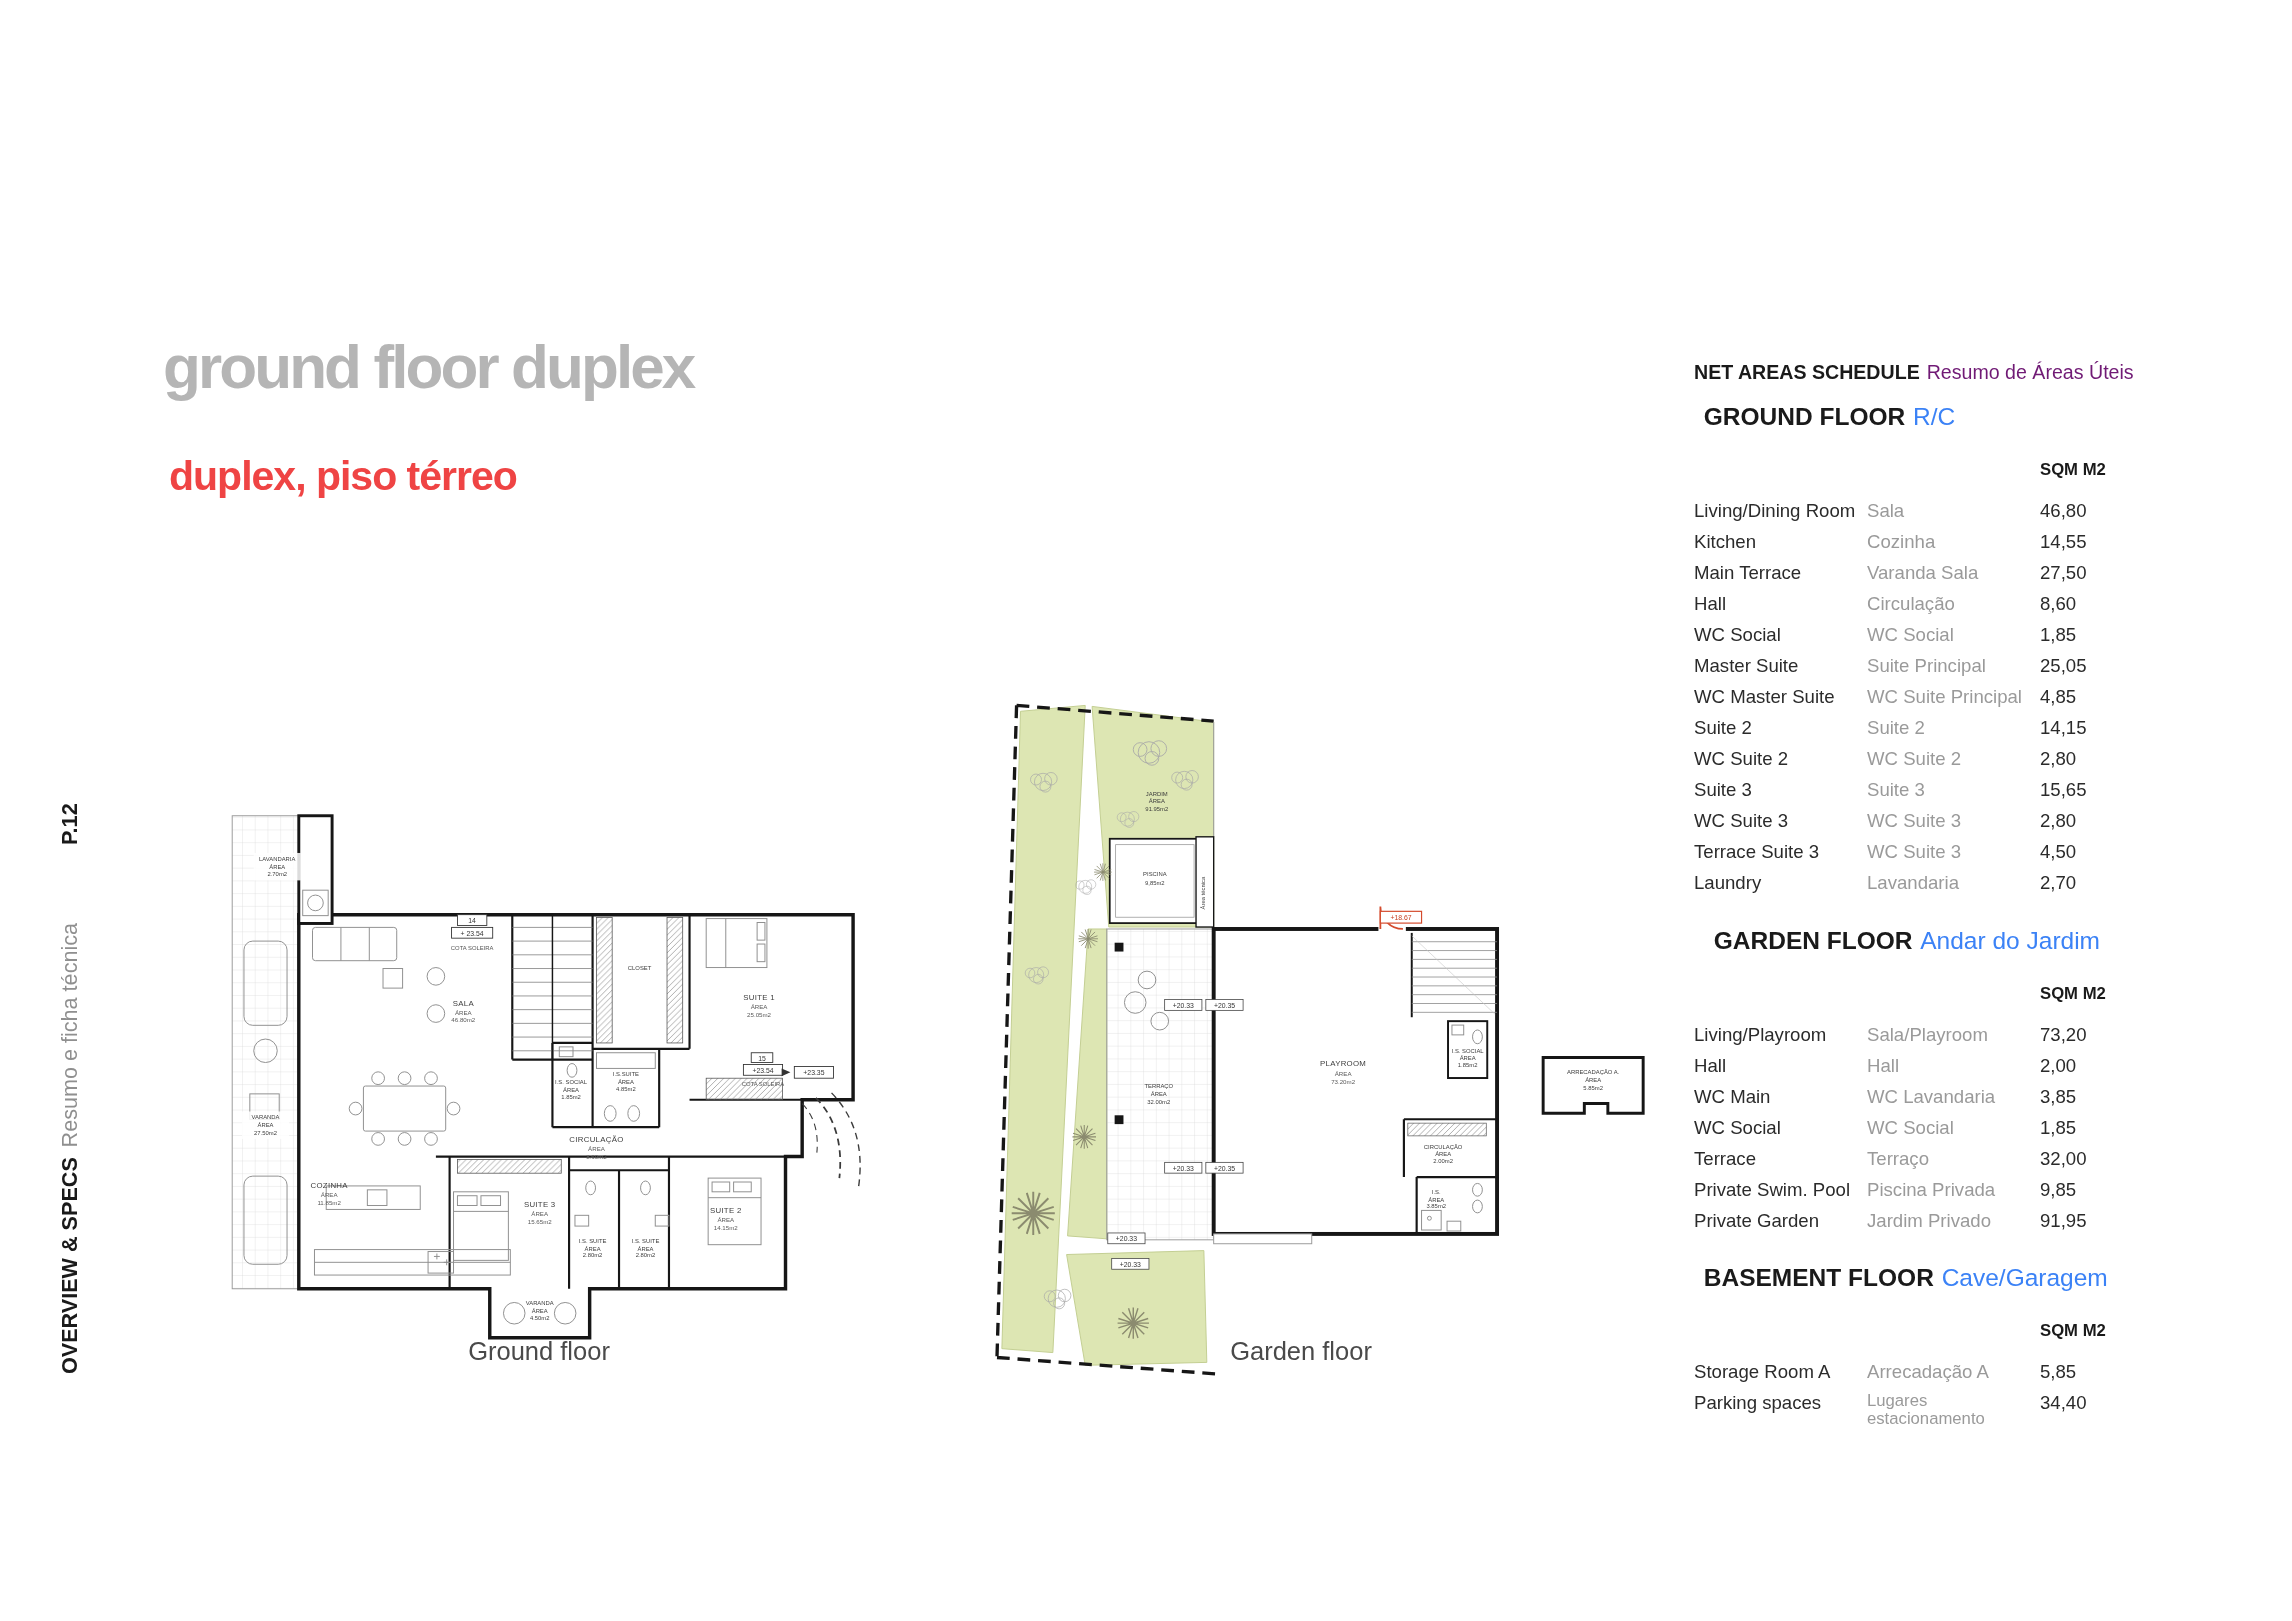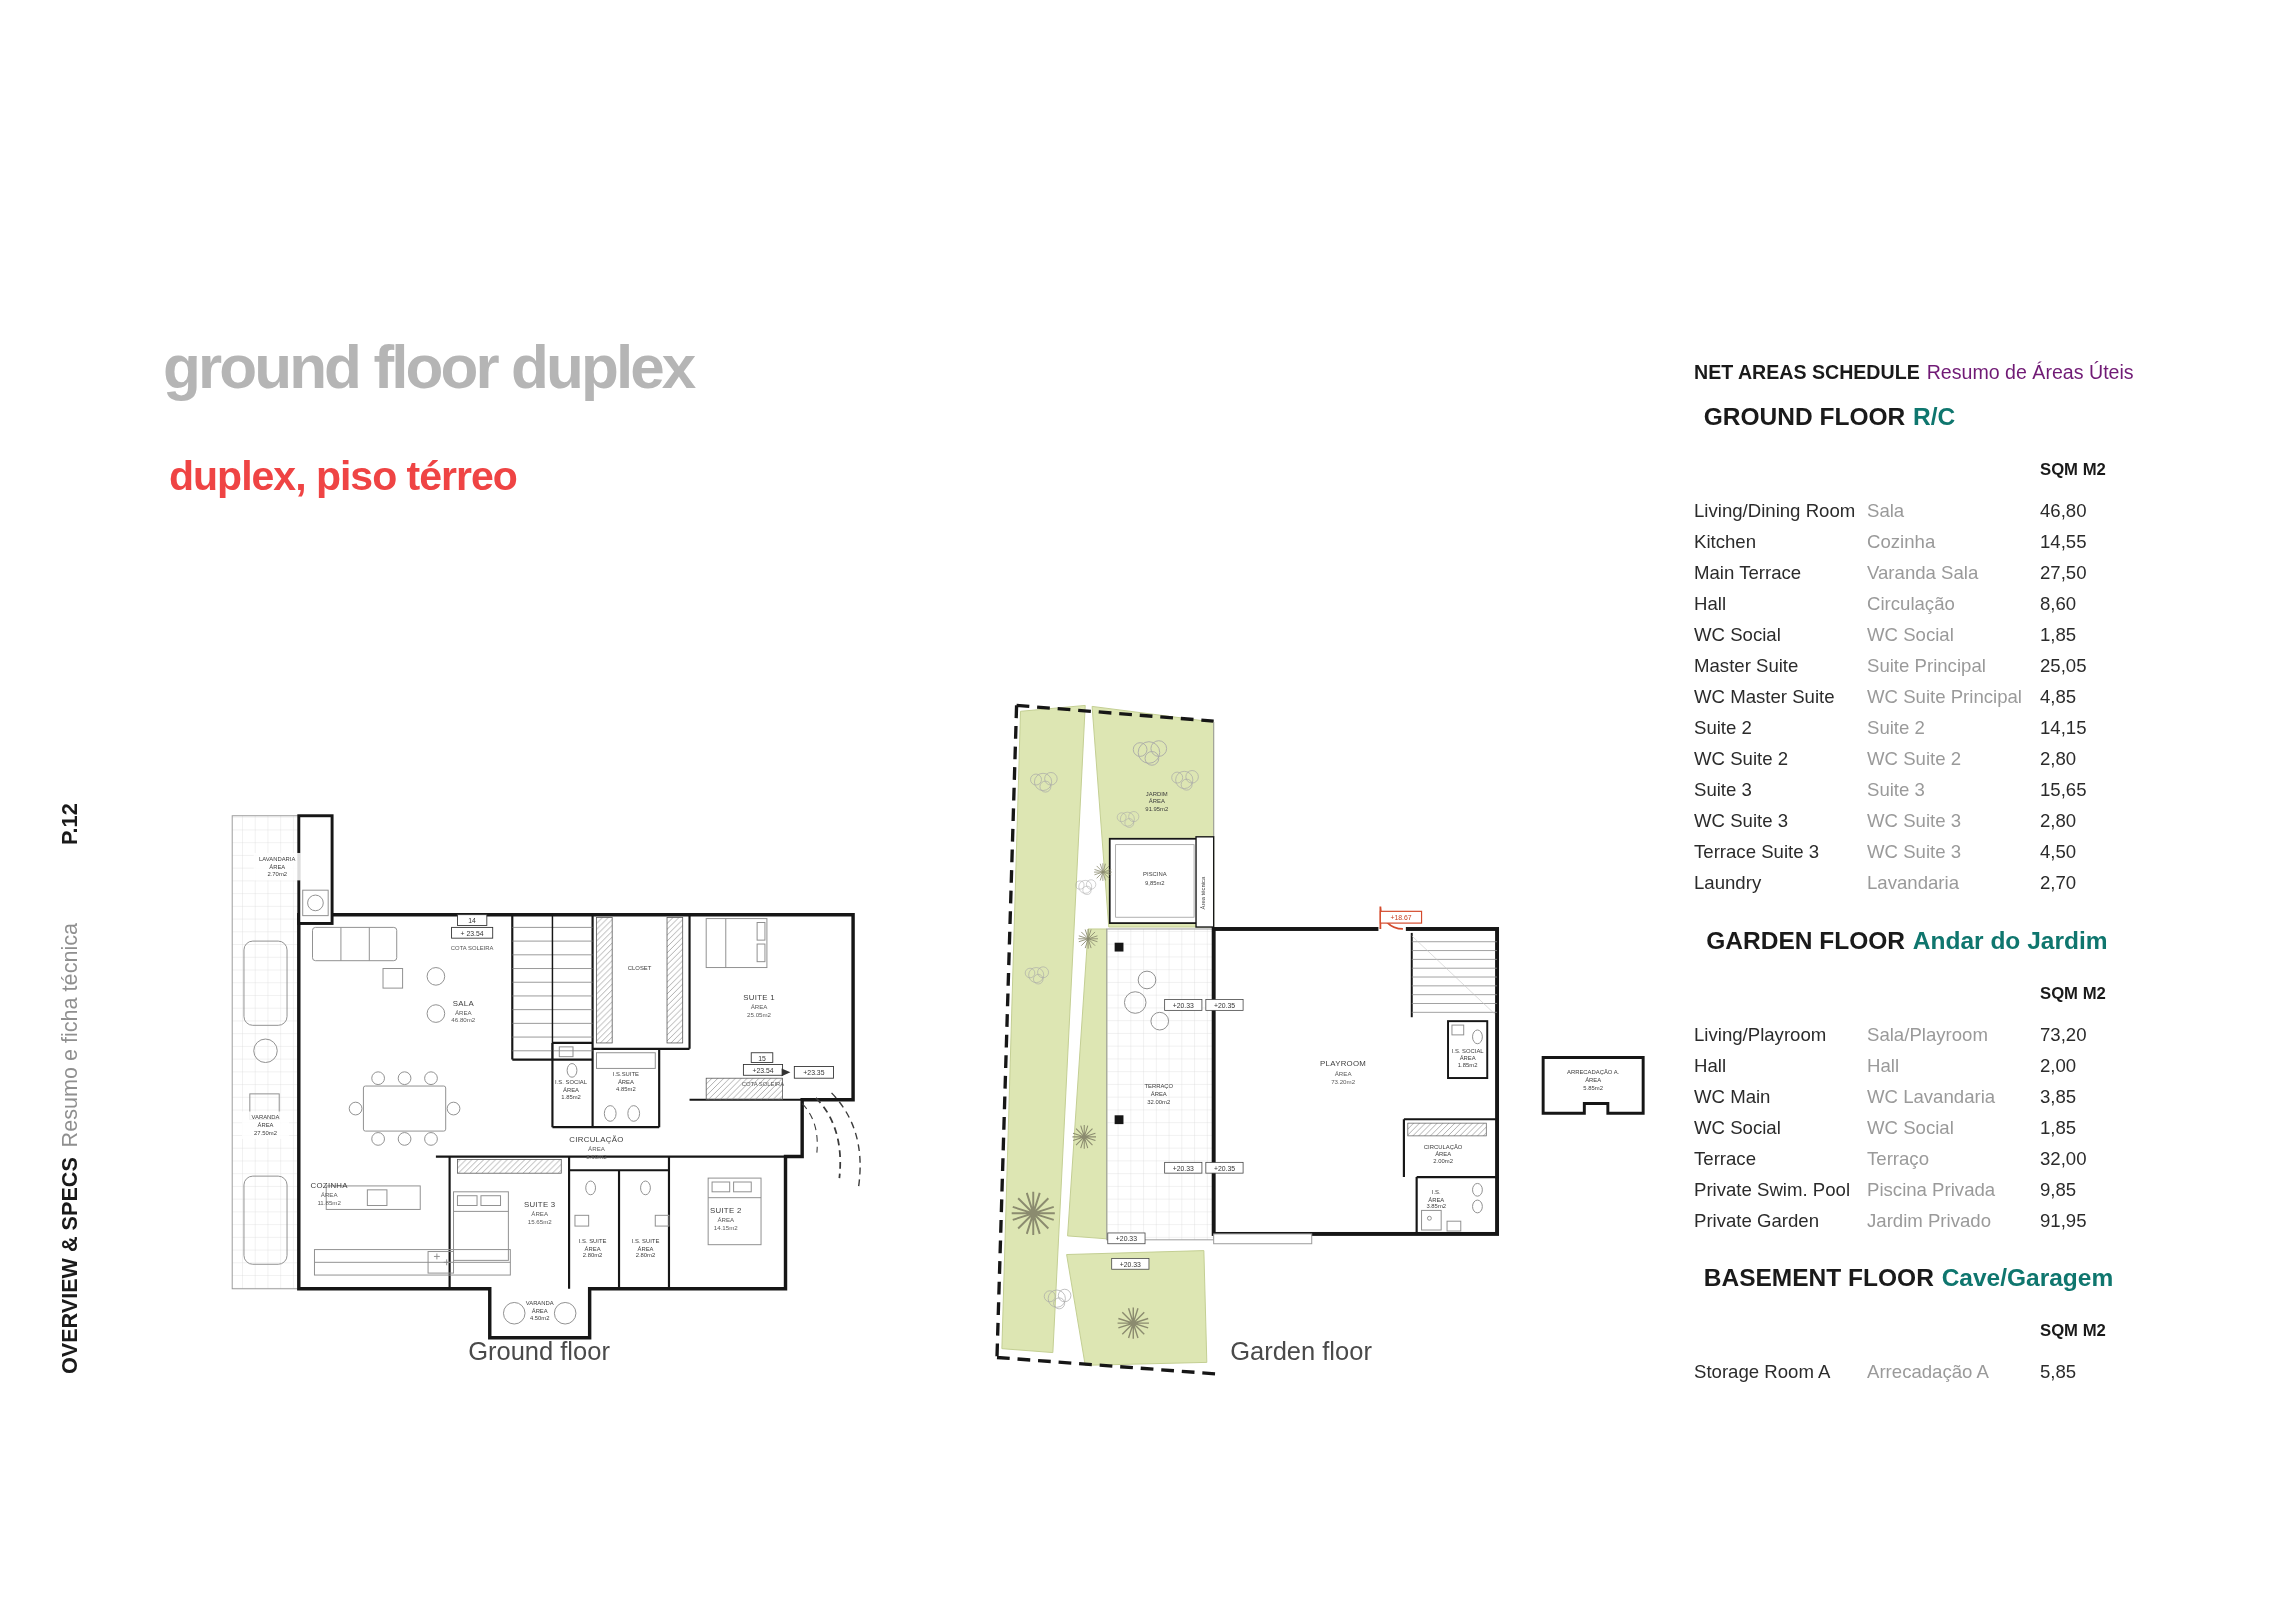--- a/index.html
+++ b/index.html
@@ -25,21 +25,21 @@
   .cap-ground{left:446px;top:1337px;}
   .cap-garden{left:1208px;top:1337px;}
 
   
   .schedule{left:1694px;top:361px;width:416px;}
   .sched-head{font-size:19.6px;white-space:nowrap;}
   .sched-head .t-en{font-weight:bold;color:#1a1a1a;}
   .sched-head .t-pt{font-weight:400;color:#701a75;margin-left:7px;}
   .sec-head{font-size:24.5px;white-space:nowrap;padding-left:9.8px;}
   .sec-head .t-en{font-weight:bold;color:#1a1a1a;}
-  .sec-head .t-pt{font-weight:700;color:#0f766e;margin-left:7.8px;}
+  .sec-head .t-pt{font-weight:400;color:#3b82f6;margin-left:7.8px;}
   .sec-ground .sec-head{margin-top:18.6px;}
   .sec-garden .sec-head{margin-top:24.5px;text-align:center;}
   .sec-basement .sec-head{margin-top:22.5px;}
   .unit-row{display:grid;grid-template-columns:173px 173px 1fr;margin-top:29px;}
   .unit-row .c3{font-size:16.7px;font-weight:bold;color:#1a1a1a;}
   .rows{margin-top:20px;}
   .row{display:grid;grid-template-columns:173px 173px 1fr;
        min-height:31px;align-items:start;font-size:18.6px;line-height:21.6px;}
   .row .c1{color:#2b2b2b;}
   .row .c2{color:#9a9a9a;}
@@ -535,16 +535,21 @@
         <span class="c1"></span>
         <span class="c2"></span>
         <span class="c3">SQM M2</span>
       </div>
     <div class="rows">
       <div class="row">
           <span class="c1">Storage Room A</span>
           <span class="c2">Arrecadação A</span>
           <span class="c3">5,85</span>
         </div>
+      <div class="row tall">
+          <span class="c1">Parking spaces</span>
+          <span class="c2" style="width:118px">Lugares estacionamento</span>
+          <span class="c3">34,40</span>
+        </div>
     </div>
   </div>
 </div>
 
 
 </body></html>

